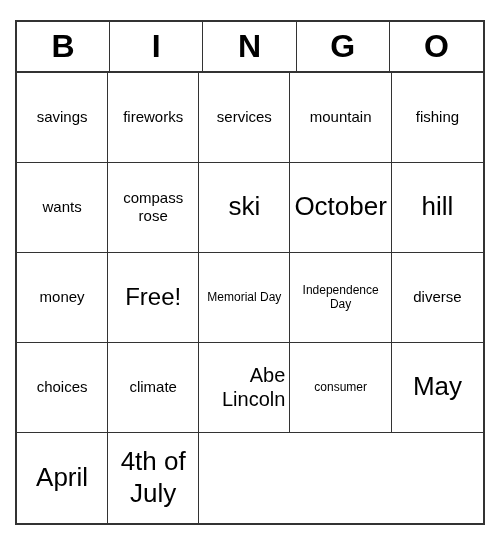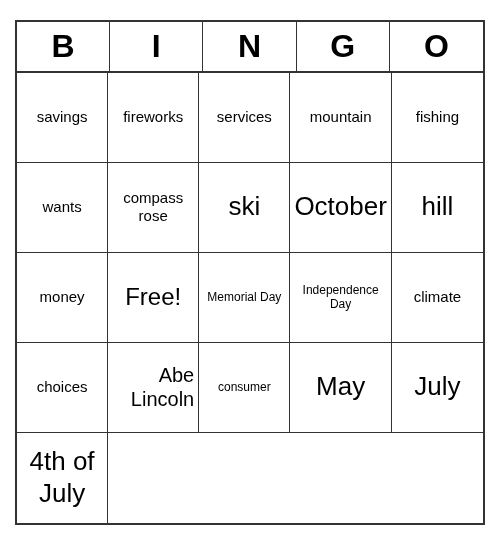--- a/index.html
+++ b/index.html
@@ -110,21 +110,22 @@
       <div class="bingo-cell">fishing</div>
       <div class="bingo-cell">wants</div>
       <div class="bingo-cell">compass rose</div>
       <div class="bingo-cell large-text">ski</div>
       <div class="bingo-cell large-text">October</div>
       <div class="bingo-cell large-text">hill</div>
       <div class="bingo-cell">money</div>
       <div class="bingo-cell free">Free!</div>
       <div class="bingo-cell small-text">Memorial Day</div>
       <div class="bingo-cell small-text">Independence Day</div>
+      <div class="bingo-cell">diverse</div>
+      <div class="bingo-cell">choices</div>
       <div class="bingo-cell">climate</div>
-      <div class="bingo-cell">choices</div>
       <div class="bingo-cell medium-text">Abe Lincoln</div>
       <div class="bingo-cell small-text">consumer</div>
       <div class="bingo-cell large-text">May</div>
-      <div class="bingo-cell large-text">July</div>
+      <div class="bingo-cell large-text">April</div>
       <div class="bingo-cell large-text">4th of July</div>
     </div>
 </div>
 
 </body></html>

